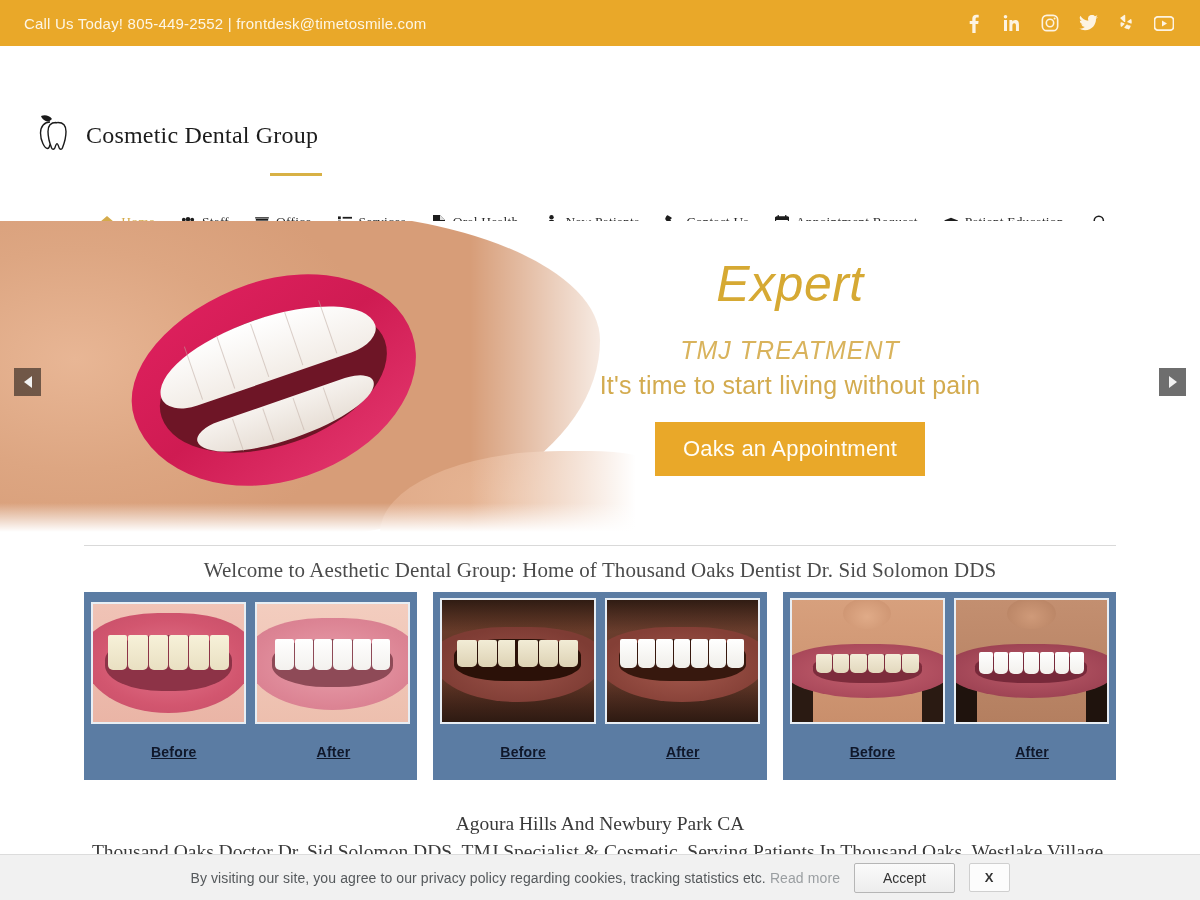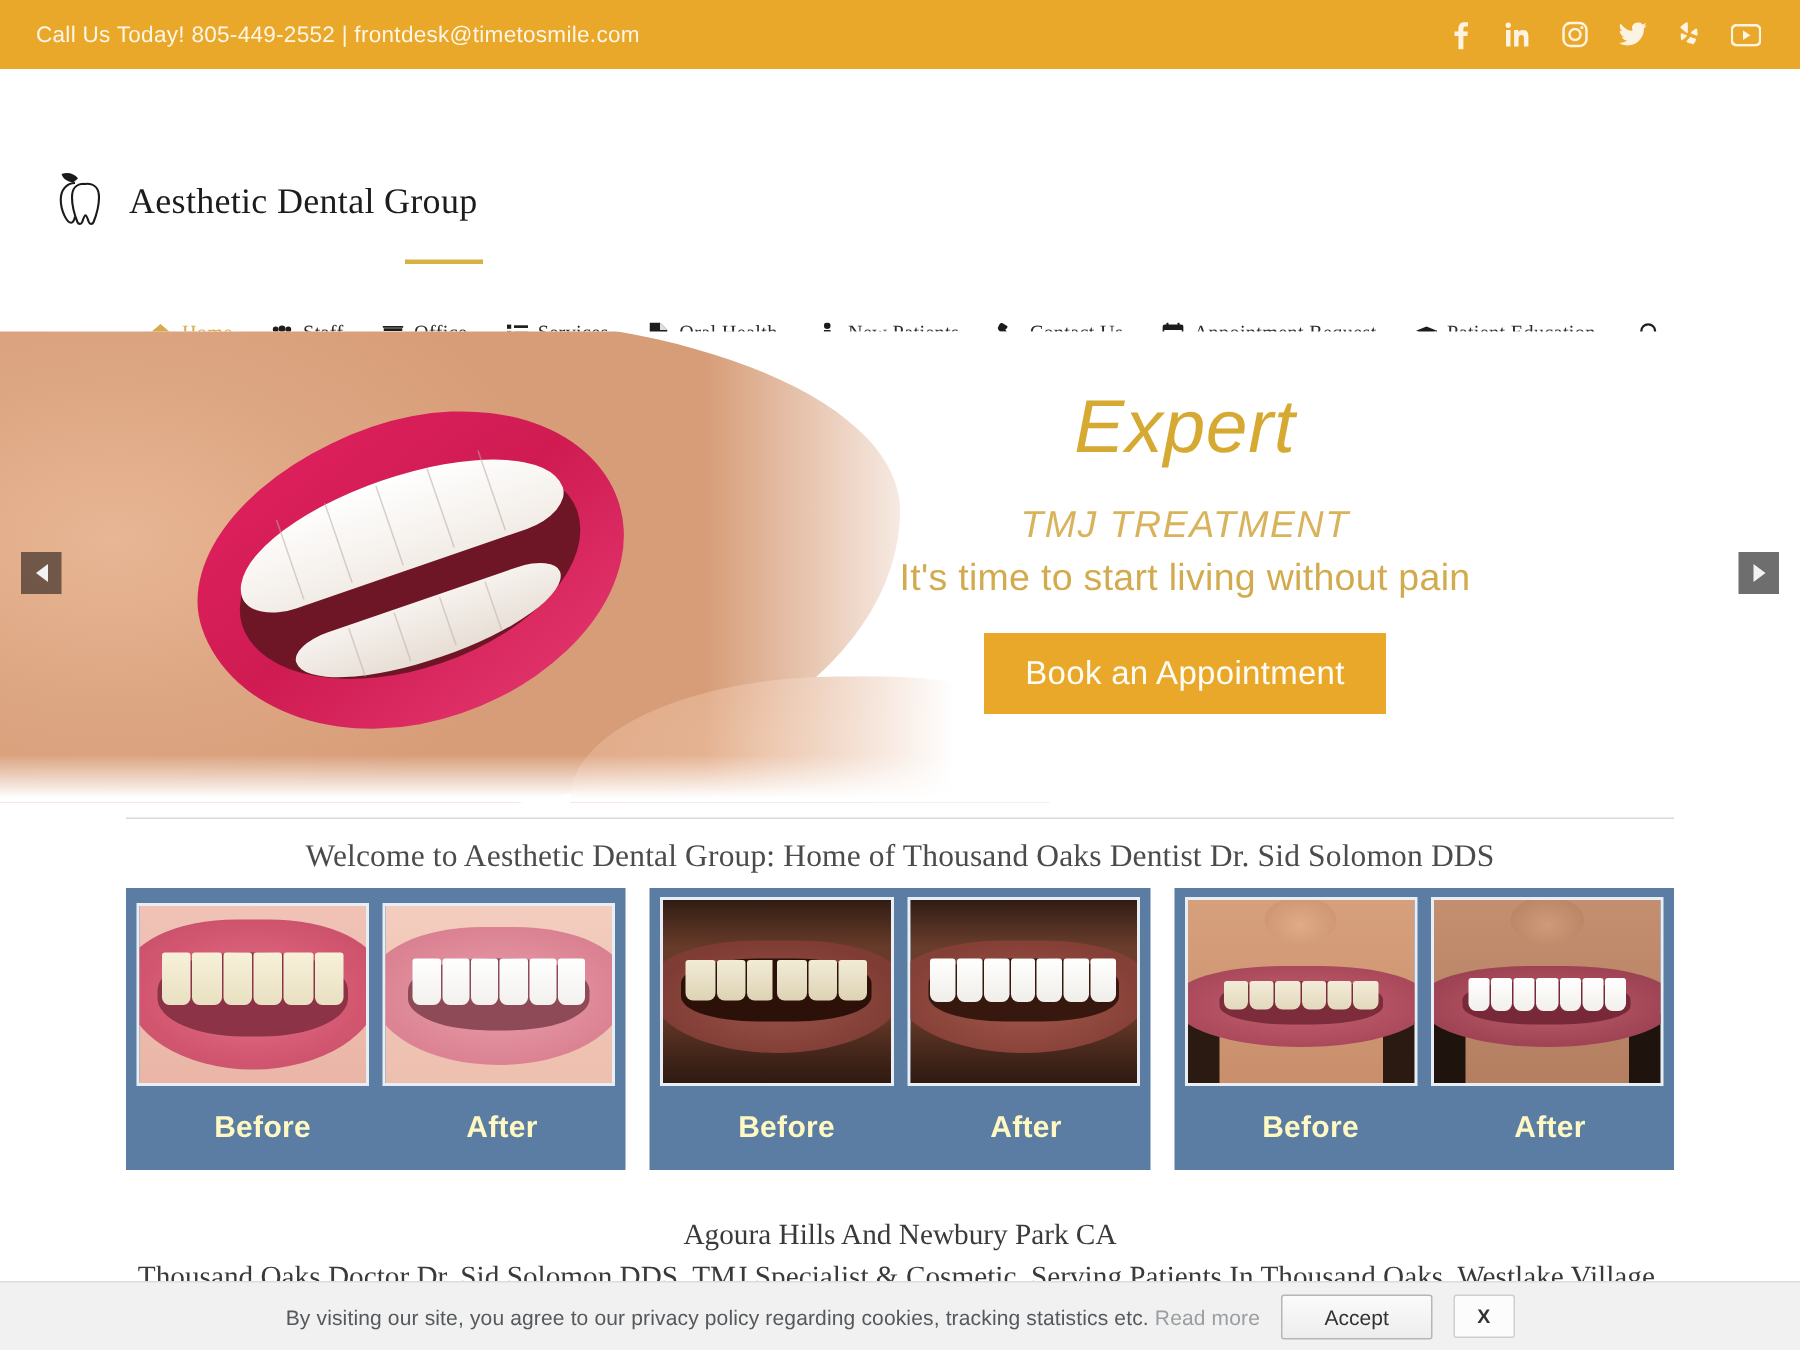--- a/index.html
+++ b/index.html
@@ -178,22 +178,23 @@
   .ba-photos { display: flex; gap: 9px; }
   .ba-ph {
     flex: 1; height: 122px; border: 2px solid #e8eef4; overflow: hidden; position: relative;
   }
   .ba-card.c2 .ba-ph { height: 126px; }
   .ba-card.c3 .ba-ph { height: 126px; }
   .ba-labels {
     display: flex; height: 56px; align-items: center; justify-content: space-around;
   }
   .ba-labels span {
-    color: #fef9c3; font-size: 20px; font-weight: bold; letter-spacing: .2px;
+    color: #0f172a; font-size: 14px; font-weight: bold; letter-spacing: .2px;
     font-family: "Liberation Sans", sans-serif;
+    text-decoration: underline;
   }
 
   
   .sm { position:absolute; inset:0; }
   .sm .face { position:absolute; inset:0; }
   .sm .lipband { position:absolute; left:-6%; width:112%; }
   .sm .teethrow { position:absolute; display:flex; gap:1px; }
   .sm .teethrow i { flex:1; display:block; border-radius: 2px 2px 5px 5px; }
 
   
@@ -320,21 +321,21 @@
   <div class="header">
     <div class="logo-wrap">
       <span class="logo-mark">
         <svg width="50" height="50" viewBox="0 0 50 50">
           <path d="M26 9c-2.5-3.5-7-4.5-11-3 1 3.5 4.5 5.5 8 5.5" fill="#1a1a1a"></path>
           <path d="M24 12c-5.5 0-9.5 4.5-9.5 11 0 7.5 4 15.5 7 15.5 1.6 0 2-1.8 2.5-4" fill="none" stroke="#1a1a1a" stroke-width="1.4"></path>
           <path d="M30 13c5 .6 8 5 8 10.5 0 7.5-4 15.5-7 15.5" fill="none" stroke="#1a1a1a" stroke-width="1.4" opacity="0"></path>
           <path d="M30 12.5c-5 0-8 3.2-8 9 0 5.5 1.8 12 3.6 16.5.7 1.7 2.6 1.7 3.2 0 .8-2.2 1.4-4.4 2.2-4.4s1.4 2.2 2.2 4.4c.6 1.7 2.5 1.7 3.2 0C38.2 33.5 40 27 40 21.5c0-5.8-3-9-8-9-.7 0-1.3.2-1 .2-.7 0-1.3-.2-1-.2z" fill="#ffffff" stroke="#1a1a1a" stroke-width="1.4" stroke-linejoin="round"></path>
         </svg>
       </span>
-      <span class="logo-text">Aesthetic Dental Group</span>
+      <span class="logo-text">Cosmetic Dental Group</span>
     </div>
     <div class="gold-tab"></div>
 
     <div class="nav">
 
       <div class="nav-item active">
         <span class="nav-ico">
           <svg width="14" height="13" viewBox="0 0 14 13">
               <path fill="currentColor" d="M7 0L0 6h2v7h3.2V8.6h3.6V13H12V6h2z"></path>
             </svg>
@@ -470,21 +471,21 @@
         <div class="tgap2" style="left:188px"></div>
       </div>
       <div class="fade"></div>
       <div class="fade-b"></div>
     </div>
 
     <div class="hero-content">
       <div class="hero-title">Expert</div>
       <div class="hero-sub1">TMJ TREATMENT</div>
       <div class="hero-sub2">It's time to start living without pain</div>
-      <button class="hero-cta">Book an Appointment</button>
+      <button class="hero-cta">Oaks an Appointment</button>
     </div>
   </div>
 
   <div class="slider-arrow left">
       <span class="tri"></span>
     </div>
   <div class="slider-arrow right">
       <span class="tri"></span>
     </div>
 

